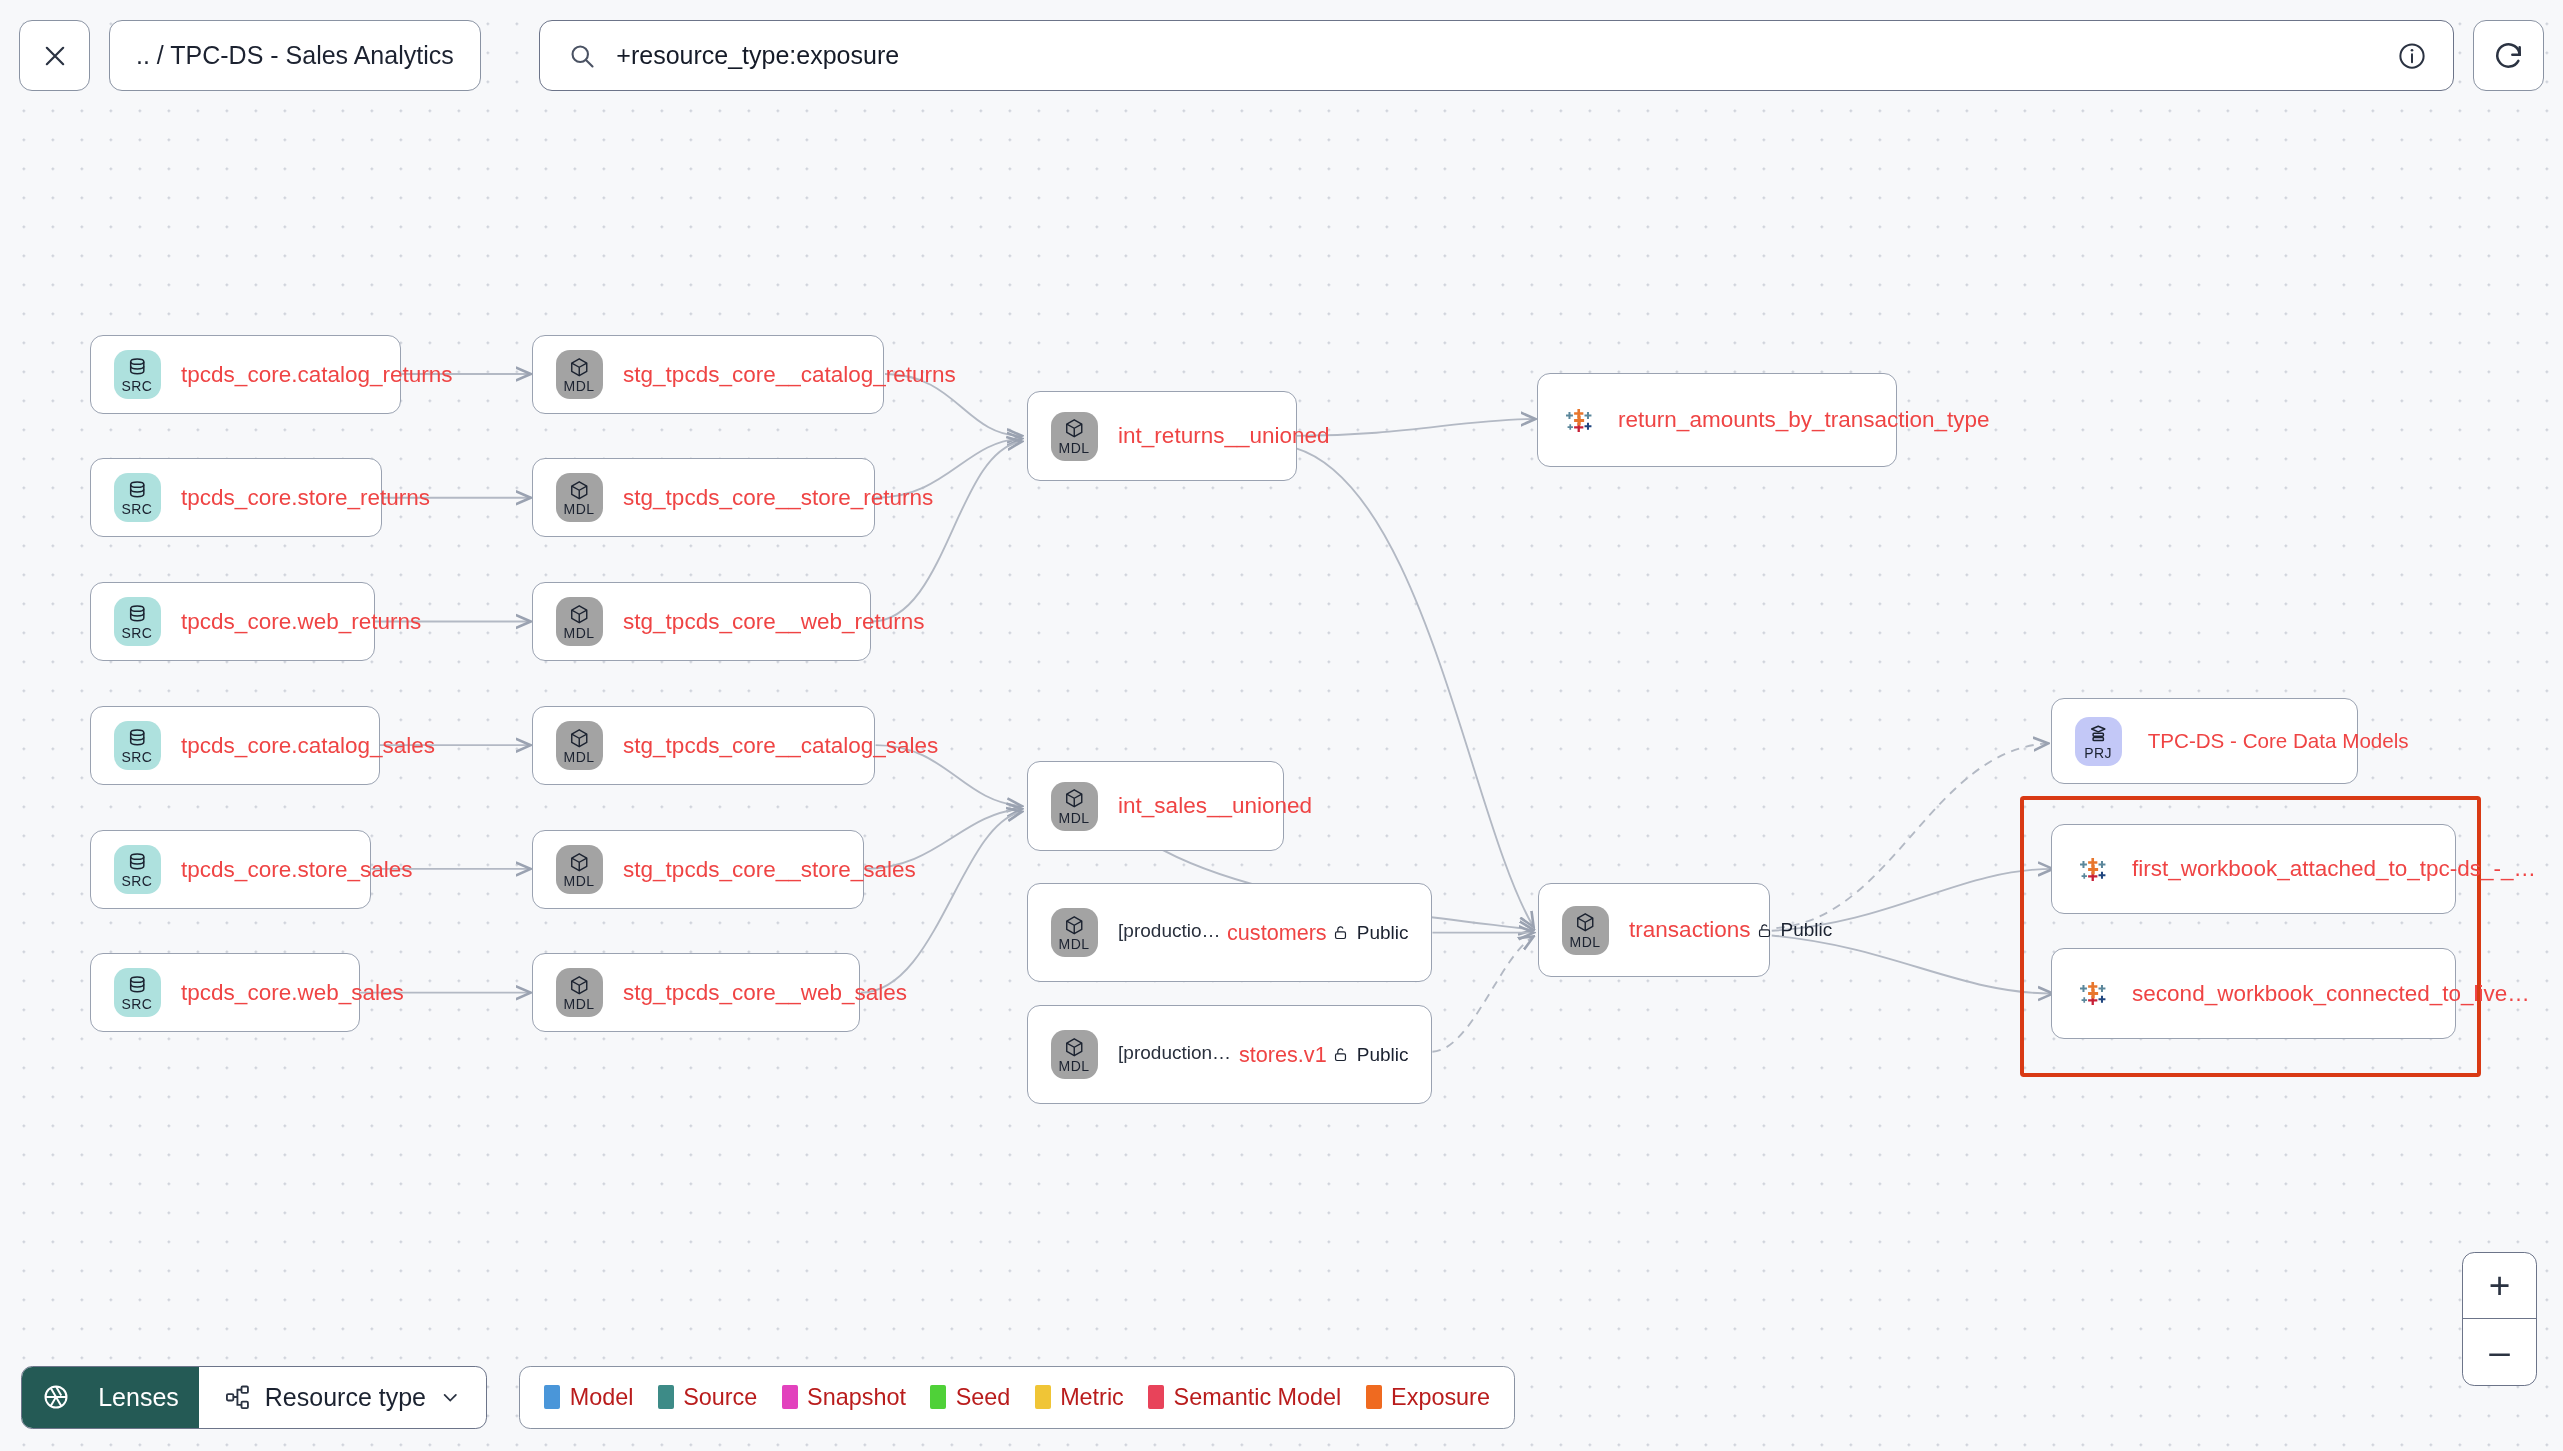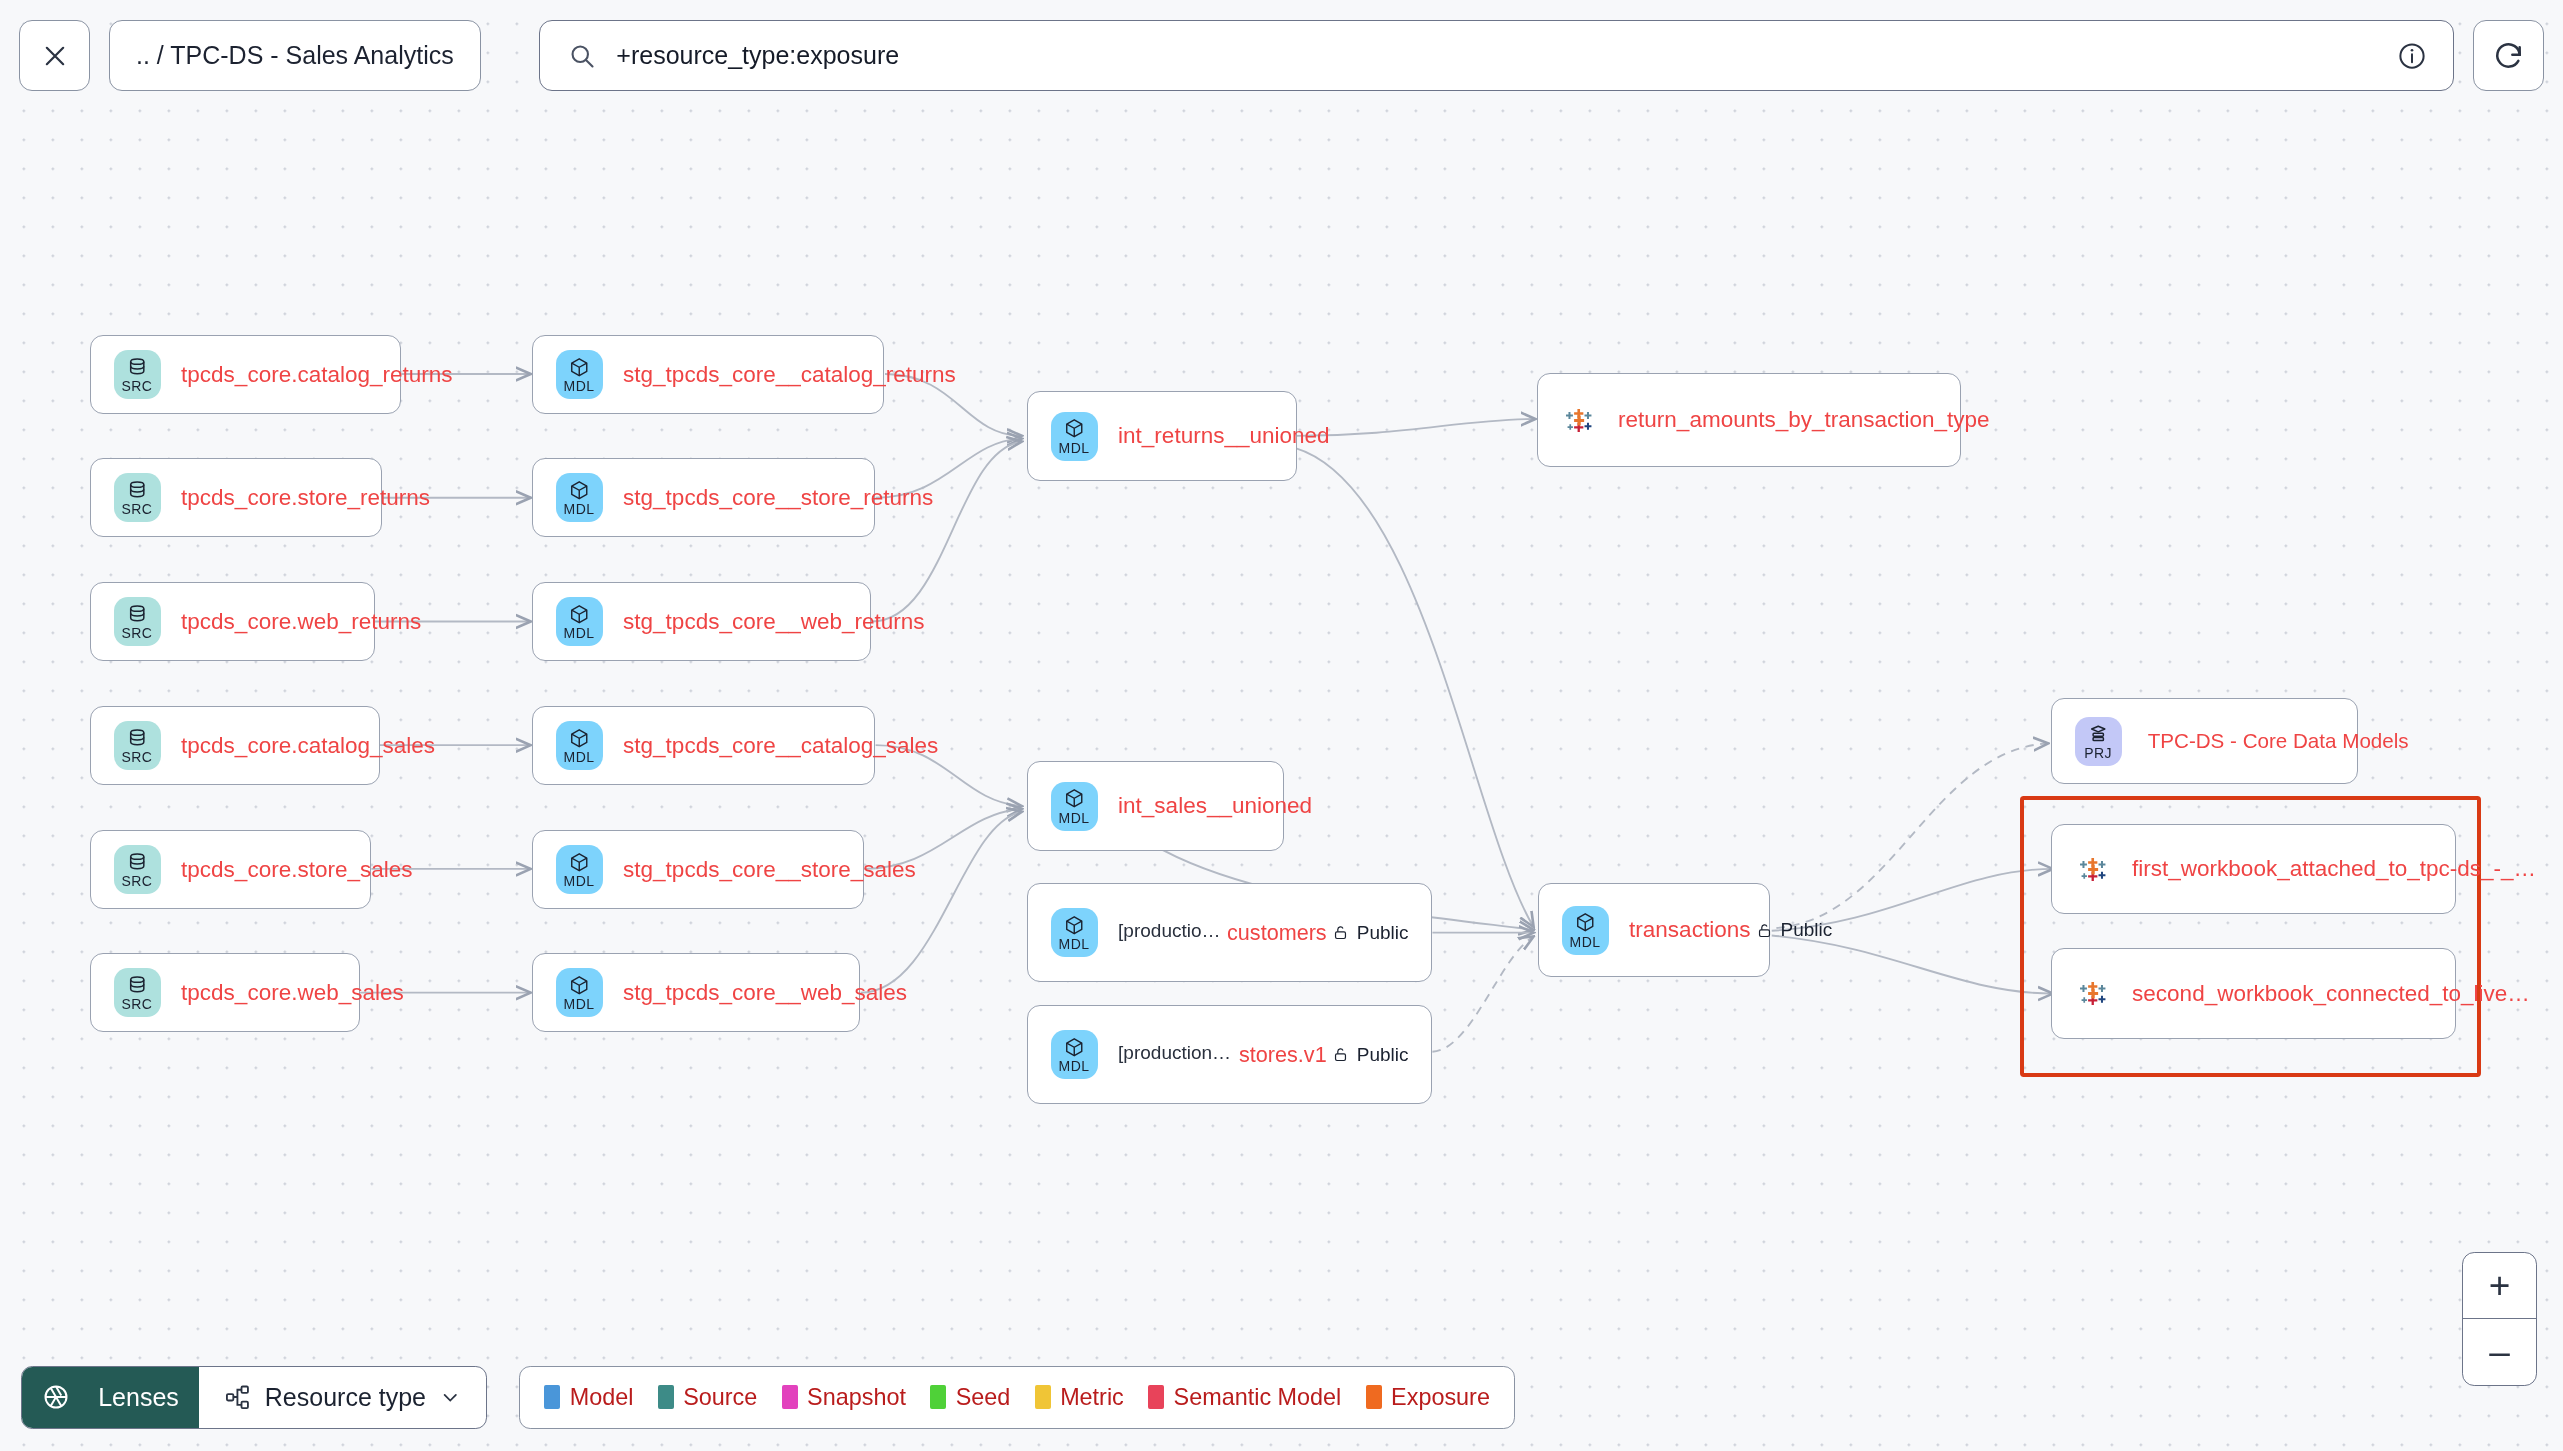--- a/index.html
+++ b/index.html
@@ -93,21 +93,21 @@
     align-items: center; justify-content: center;
     gap: 0.9px;
   }
   .badge svg { width: 22.5px; height: 22.5px; display: block; }
   .badge .code {
     font-size: 14px; letter-spacing: 0.4px; color: #1b2230;
     font-family: "Liberation Sans", sans-serif;
     line-height: 1;
   }
   .badge-src { background: #aee1de; }
-  .badge-mdl { background: #7dd3fc; }
+  .badge-mdl { background: #a3a3a3; }
   .badge-prj { background: #c3c8f7; }
 
   .node-body { display: flex; flex-direction: row; gap: 5.6px; min-width: 0; }
   .node-title { font-size: 22.5px; color: #ef4444; white-space: nowrap; }
   .node-sub {
     font-size: 19px; color: #29303d;
     white-space: nowrap; overflow: hidden; text-overflow: ellipsis;
     max-width: 309px;
   }
   .node-meta { font-size: 19px; color: #1b2230; display: flex; align-items: center; gap: 7.5px; }
@@ -492,21 +492,21 @@
         <span class="node-meta">
           <svg viewBox="0 0 24 24" fill="none" stroke="#1b2230" stroke-width="1.7">
             <rect x="5" y="11" width="14" height="9.5" rx="2"></rect>
               <path d="M8.2 11 V7.6 a3.8 3.8 0 0 1 7.3 -1.3"></path>
           </svg>
           <span>Public</span>
         </span>
       </span>
     </div>
 
-    <div class="node" style="left:1537px; top:373px; width:424px; height:94px;">
+    <div class="node" style="left:1537px; top:373px; width:360px; height:94px;">
       <svg class="tableau-ico" viewBox="0 0 48 48">
         <g stroke-linecap="butt">
           <path d="M23 9 v12 M17 15 h12" stroke="#e8762d" stroke-width="3.4"></path>
           <path d="M23 27 v12 M17 33 h12" stroke="#c72037" stroke-width="3"></path>
           <path d="M35 13 v9 M30.5 17.5 h9" stroke="#5b879b" stroke-width="2.6"></path>
           <path d="M11 13 v9 M6.5 17.5 h9" stroke="#5b879b" stroke-width="2.6"></path>
           <path d="M35 27 v9 M30.5 31.5 h9" stroke="#1f457e" stroke-width="2.6"></path>
           <path d="M12 29 v7 M8.5 32.5 h7" stroke="#5b879b" stroke-width="2.2"></path>
           <path d="M23.5 17.5 v13 M17 24 h13" stroke="#e8762d" stroke-width="4.2"></path>
         </g>

